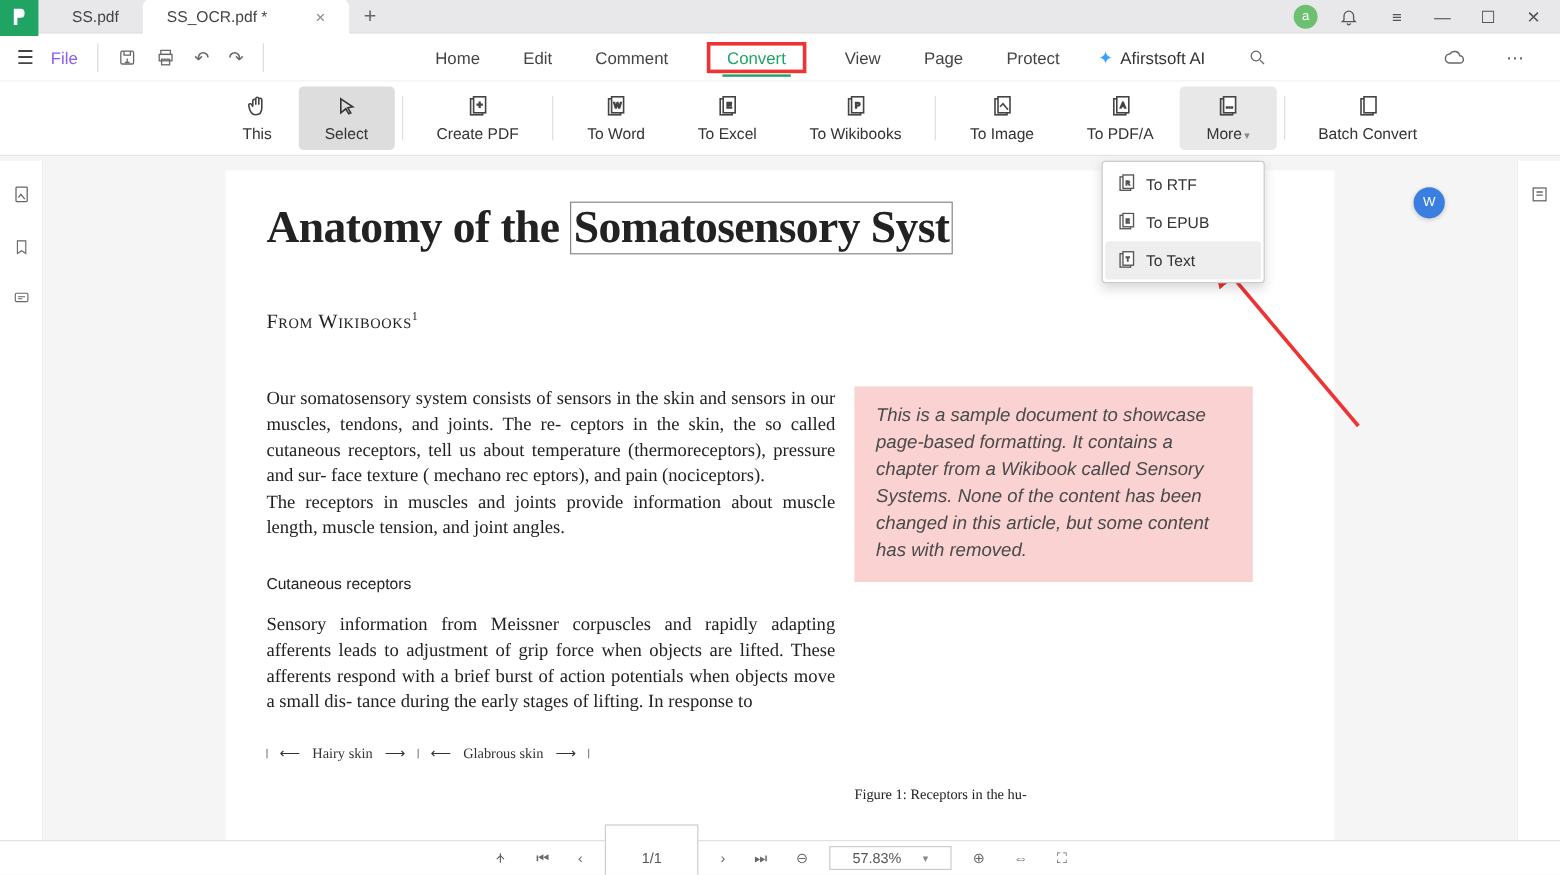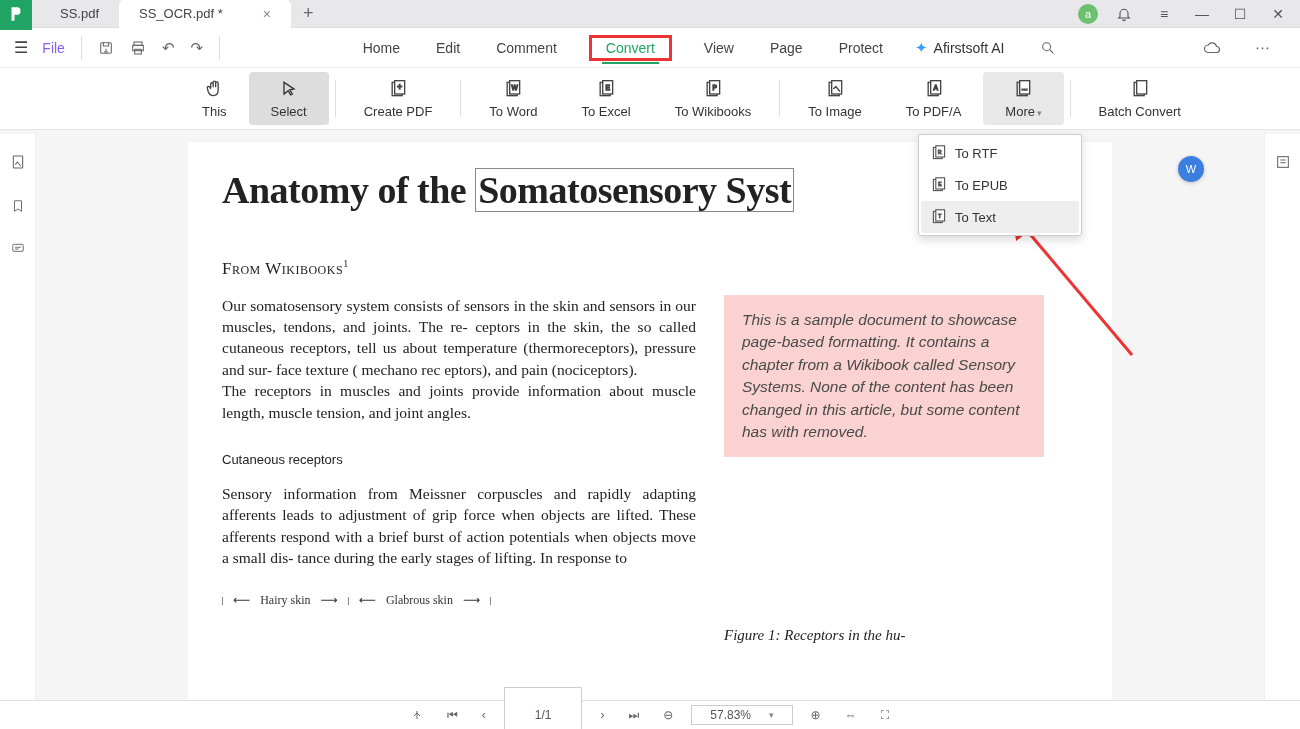--- a/index.html
+++ b/index.html
@@ -35,46 +35,46 @@
 .ribbon { display: flex; align-items: stretch; height: 62px; background: #fff; border-bottom: 1px solid #e5e5e5; padding: 4px 0; }
 .ribbon-btn { display: flex; flex-direction: column; align-items: center; justify-content: center; padding: 4px 22px; font-size: 13px; color: #333; cursor: pointer; border-radius: 4px; position: relative; }
 .ribbon-btn.selected { background: #ddd; }
 .ribbon-btn.hover { background: #e8e8e8; }
 .ribbon-icon { width: 22px; height: 22px; margin-bottom: 4px; display: flex; align-items: center; justify-content: center; color: #444; }
 .ribbon-icon svg { width: 20px; height: 20px; }
 .ribbon-sep { width: 1px; background: #e0e0e0; margin: 8px 6px; }
 .drop-caret { font-size: 9px; color: #888; margin-left: 2px; }
 
 
-.dropdown { position: absolute; left: 918px; top: 134px; width: 164px; background: #fff; border: 1px solid #ccc; border-radius: 3px; box-shadow: 0 4px 10px rgba(0,0,0,.15); z-index: 30; padding: 2px; }
+.dropdown { position: absolute; left: 918px; top: 134px; width: 136px; background: #fff; border: 1px solid #ccc; border-radius: 3px; box-shadow: 0 4px 10px rgba(0,0,0,.15); z-index: 30; padding: 2px; }
 .dropdown-item { display: flex; align-items: center; gap: 8px; padding: 8px 10px; font-size: 13px; color: #333; cursor: pointer; border-radius: 3px; }
 .dropdown-item.hover { background: #eee; }
 .dd-icon { width: 16px; height: 16px; }
 
 
 .workspace { position: absolute; top: 134px; bottom: 29px; left: 0; right: 0; background: #f5f5f5; display: flex; }
 .left-rail { width: 36px; background: #fff; border-right: 1px solid #eee; display: flex; flex-direction: column; align-items: center; padding-top: 20px; gap: 28px; }
 .rail-icon { color: #666; font-size: 16px; cursor: pointer; }
 .right-rail { width: 36px; background: #fff; border-left: 1px solid #eee; display: flex; flex-direction: column; align-items: center; padding-top: 20px; }
 .doc-area { flex: 1; overflow: hidden; position: relative; }
 
 .page { background: #fff; width: 924px; margin: 8px auto 0; min-height: 560px; padding: 26px 68px 40px 34px; position: relative; font-family: Georgia, 'Times New Roman', serif; color: #222; }
 .page-title { font-size: 38px; font-weight: 600; letter-spacing: -0.5px; }
 .title-sel { border: 1px solid #888; padding: 0 2px; }
 .from-wiki { font-variant: small-caps; font-size: 17px; margin-top: 46px; letter-spacing: 0.5px; }
 .from-wiki sup { font-size: 10px; }
-.body-cols { display: flex; gap: 28px; margin-top: 16px; }
+.body-cols { display: flex; gap: 16px; margin-top: 44px; }
 .col-left { flex: 0 0 474px; font-size: 15.5px; line-height: 1.38; text-align: justify; }
 .col-right { flex: 1; }
 .callout { background: #fad2d1; padding: 14px 18px; font-style: italic; font-size: 15.5px; line-height: 1.45; color: #4a4a4a; font-family: -apple-system, "Segoe UI", Arial, sans-serif; }
 .subhead { font-family: -apple-system, Arial, sans-serif; font-weight: 400; font-size: 13px; margin-top: 28px; }
 .para2 { margin-top: 14px; font-size: 15.5px; line-height: 1.38; text-align: justify; }
 .skin-row { display: flex; gap: 10px; align-items: center; font-size: 12px; margin-top: 24px; color: #333; font-family: Georgia, serif; }
 .tick { display:inline-block; width:1px; height:8px; background:#888; }
-.fig-caption { font-style: italic; font-size: 15px; margin-top: 10px; }
+.fig-caption { font-size: 12px; margin-top: 10px; }
 
 .float-badge { position: absolute; right: 60px; top: 22px; width: 26px; height: 26px; border-radius: 50%; background: #3a7fe0; color: white; font-size: 11px; display: flex; align-items: center; justify-content: center; box-shadow: 0 1px 4px rgba(0,0,0,.2); }
 
 
 .anno-arrow { position: absolute; pointer-events: none; z-index: 25; }
 
 
 .status-bar { position: absolute; bottom: 0; left: 0; right: 0; height: 29px; background: #fff; border-top: 1px solid #e0e0e0; display: flex; align-items: center; justify-content: center; gap: 12px; font-size: 12px; color: #555; }
 .sb-btn { padding: 2px 6px; cursor: pointer; color: #666; }
 .page-num-box { border: 1px solid #ccc; padding: 20px 30px; background: #fff; }

